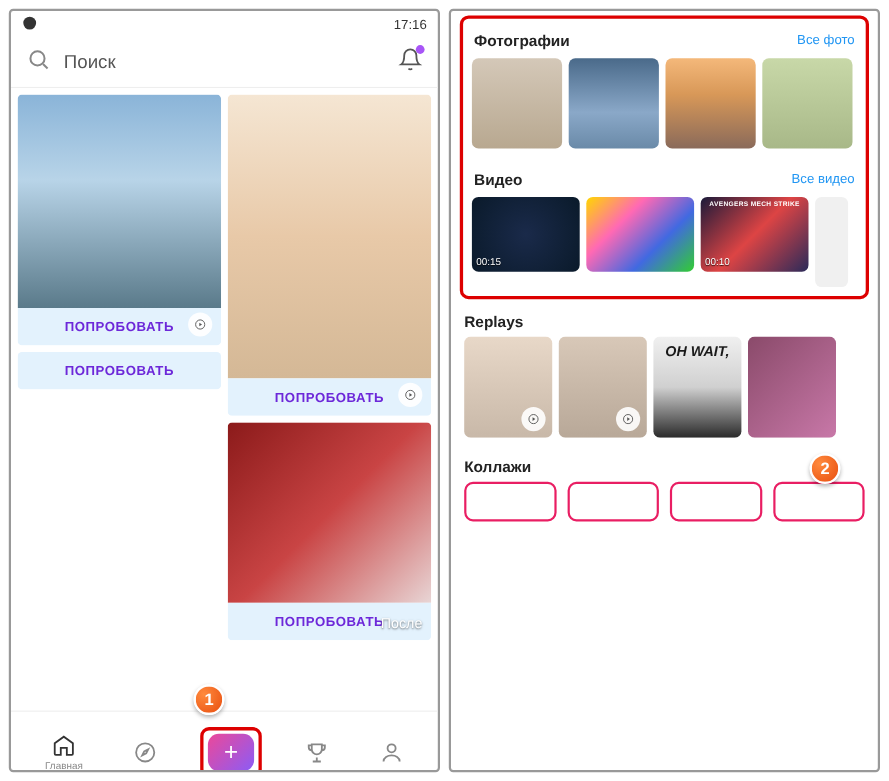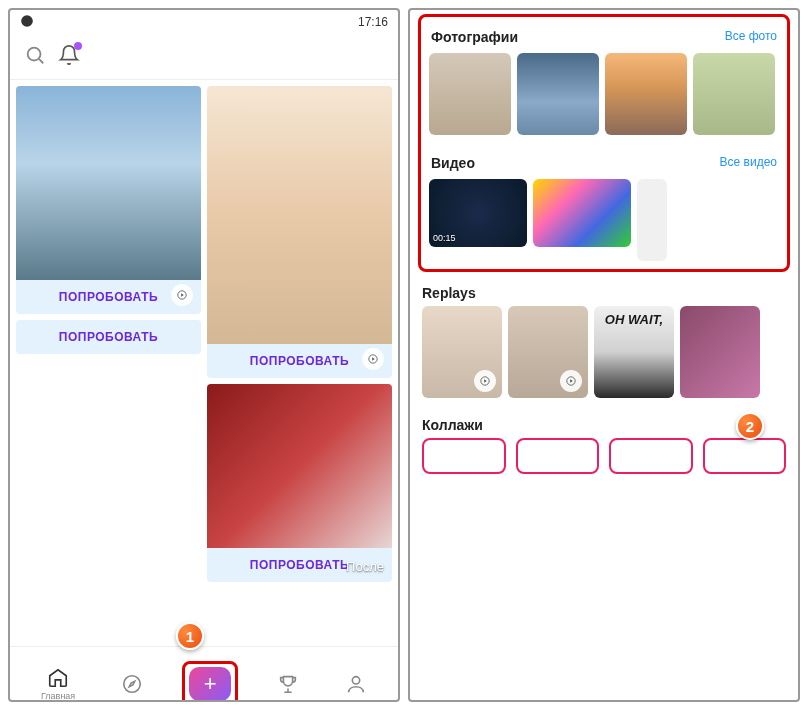--- a/index.html
+++ b/index.html
@@ -89,20 +89,21 @@
       </div>
     </div>
 
     <div class="search-bar">
       <span class="search-icon">
         <svg viewBox="0 0 24 24" fill="none" stroke="#888" stroke-width="2">
             <circle cx="11" cy="11" r="7"></circle>
             <line x1="21" y1="21" x2="16.5" y2="16.5"></line>
           </svg>
       </span>
+      <span class="search-text">Поиск</span>
       <span class="bell-icon">
         <svg viewBox="0 0 24 24" fill="none" stroke="#555" stroke-width="1.8">
             <path d="M18 8a6 6 0 0 0-12 0c0 7-3 9-3 9h18s-3-2-3-9"></path>
             <path d="M13.7 21a2 2 0 0 1-3.4 0"></path>
           </svg>
         <span class="bell-dot"></span>
       </span>
     </div>
 
     <div class="content">
@@ -194,20 +195,24 @@
 
       <div class="section-head" style="margin-top:16px">
         <span class="section-title">Видео</span>
         <span class="section-link">Все видео</span>
       </div>
       <div class="thumb-row">
         <div class="thumb wide img-dome">
           <span class="time-badge">00:15</span>
         </div>
         <div class="thumb wide img-standup"></div>
+        <div class="thumb wide img-avengers">
+          <span class="avengers-text">AVENGERS MECH STRIKE</span>
+          <span class="time-badge">00:10</span>
+        </div>
         <div class="thumb-partial"></div>
       </div>
     </div>
 
     <div class="section">
       <span class="section-title">Replays</span>
     </div>
     <div class="replay-row">
       <div class="replay-thumb img-repl1">
         <span class="play-badge" style="bottom:6px;right:6px">

